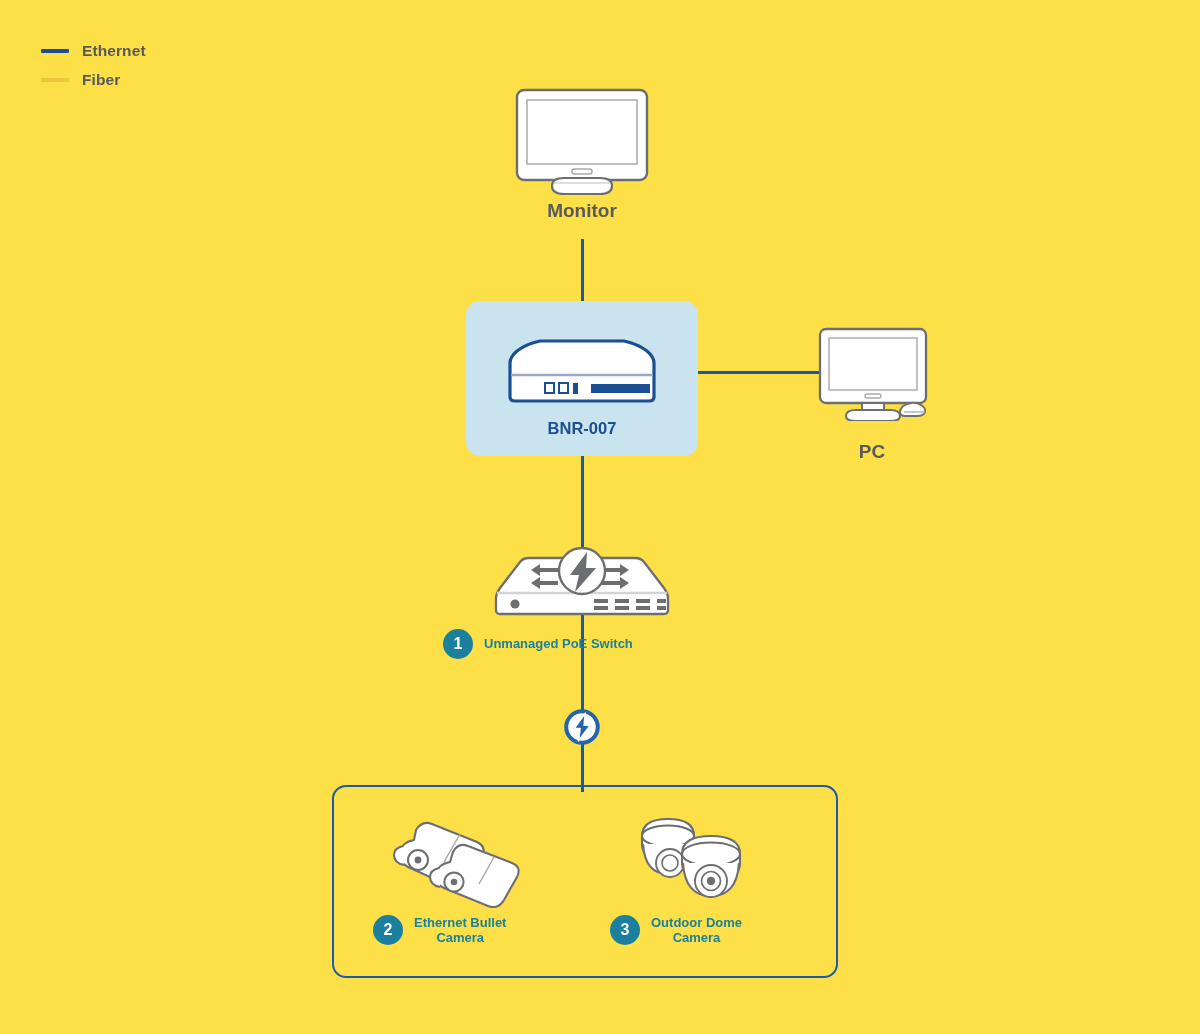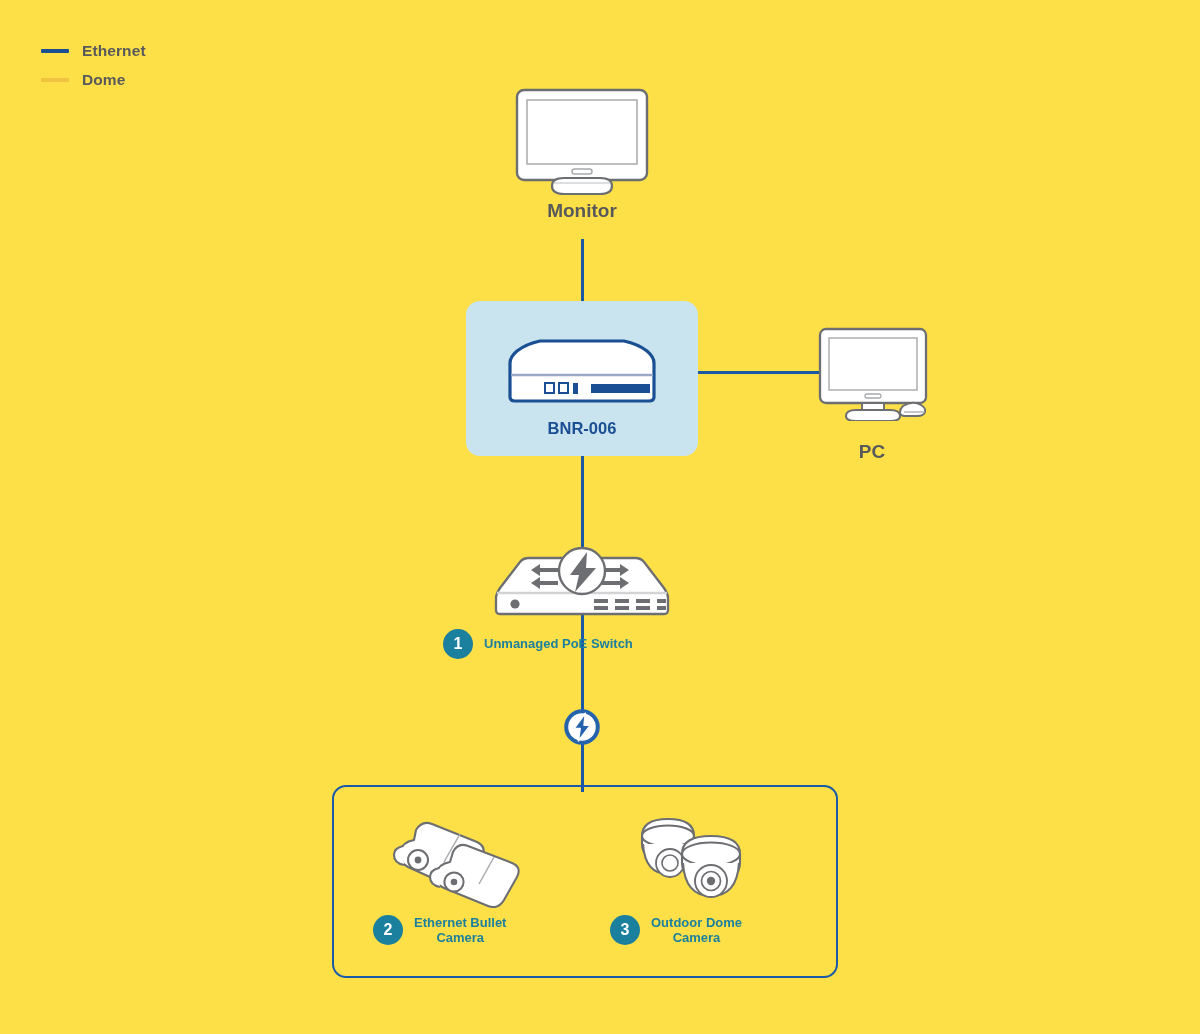--- a/index.html
+++ b/index.html
@@ -141,21 +141,21 @@
       <span class="legend-swatch">
         <span class="legend-line" style="background:#1b4f93;"></span>
       </span>
       <span class="legend-label">Ethernet</span>
     </div>
 
     <div class="legend-row">
       <span class="legend-swatch">
         <span class="legend-line" style="background:#f0c341;"></span>
       </span>
-      <span class="legend-label">Dome</span>
+      <span class="legend-label">Fiber</span>
     </div>
 
 
   </div>
 
   <div class="link-v" style="left:581px; top:239px; height:64px;"></div>
 
   <div class="link-h" style="left:695px; top:371px; width:130px;"></div>
 
   <div class="link-v" style="left:581px; top:452px; height:110px;"></div>
@@ -182,21 +182,21 @@
     <span>
       <svg width="188" height="72" viewBox="0 0 188 72">
         <path d="M22 64 L22 30 Q22 24 29 18 Q38 11 52 8 L136 8 Q150 11 159 18 Q166 24 166 30 L166 64 Q166 68 161 68 L27 68 Q22 68 22 64 Z" fill="#ffffff" stroke="#1b4f93" stroke-width="3.2" stroke-linejoin="round"></path>
         <line x1="23" y1="42" x2="165" y2="42" stroke="#9aa8c8" stroke-width="2.6"></line>
         <rect x="57" y="50" width="9" height="10" fill="#ffffff" stroke="#1b4f93" stroke-width="2"></rect>
         <rect x="71" y="50" width="9" height="10" fill="#ffffff" stroke="#1b4f93" stroke-width="2"></rect>
         <rect x="85" y="50" width="5" height="11" fill="#1b4f93"></rect>
         <rect x="103" y="51" width="59" height="9" fill="#1b4f93"></rect>
       </svg>
     </span>
-    <span class="node-label navy" style="margin-top:10px;">BNR-006</span>
+    <span class="node-label navy" style="margin-top:10px;">BNR-007</span>
   </div>
 
   <div class="node" style="left:806px; top:325px; width:132px;">
     <span>
       <svg width="132" height="96" viewBox="0 0 132 96">
         <rect x="14" y="4" width="106" height="74" rx="6" ry="6" fill="#ffffff" stroke="#6d6e71" stroke-width="2.3"></rect>
         <rect x="23" y="13" width="88" height="52" fill="#ffffff" stroke="#a7a9ac" stroke-width="1.4"></rect>
         <rect x="59" y="69" width="16" height="4" rx="2" fill="#ffffff" stroke="#a7a9ac" stroke-width="1.3"></rect>
         <path d="M56 78 h22 v7 h-22 z" fill="#ffffff" stroke="#6d6e71" stroke-width="1.9"></path>
         <path d="M50 85 q-10 0 -10 6 q0 5 10 5 h34 q10 0 10 -5 q0 -6 -10 -6 z" fill="#ffffff" stroke="#6d6e71" stroke-width="2"></path>

